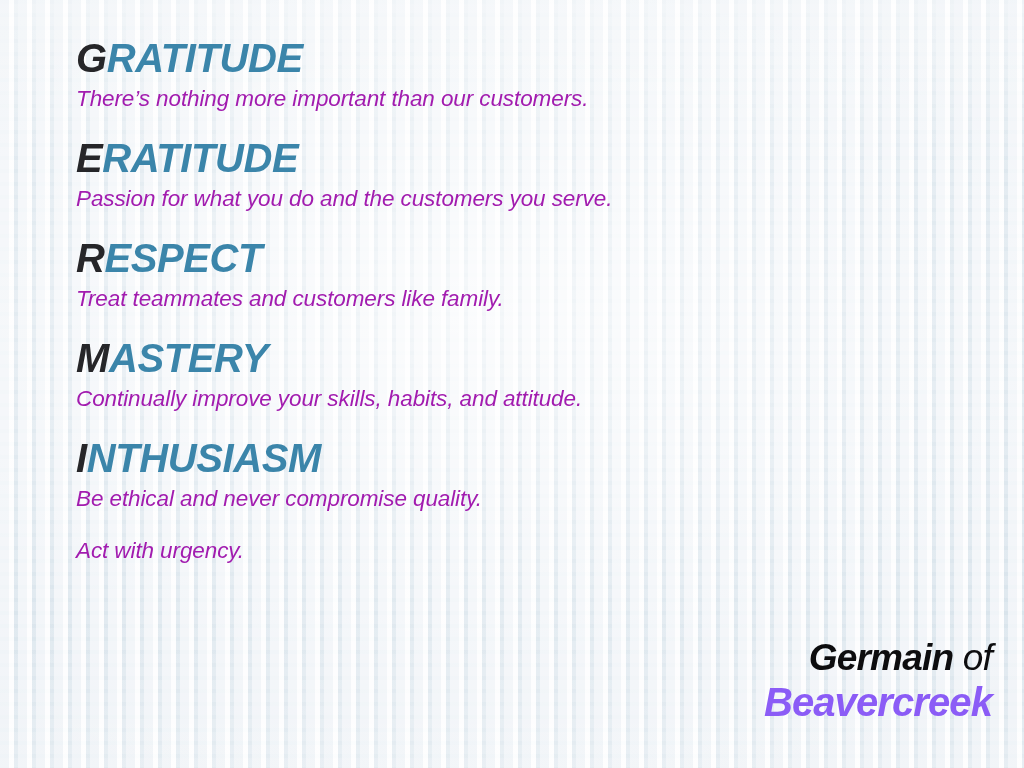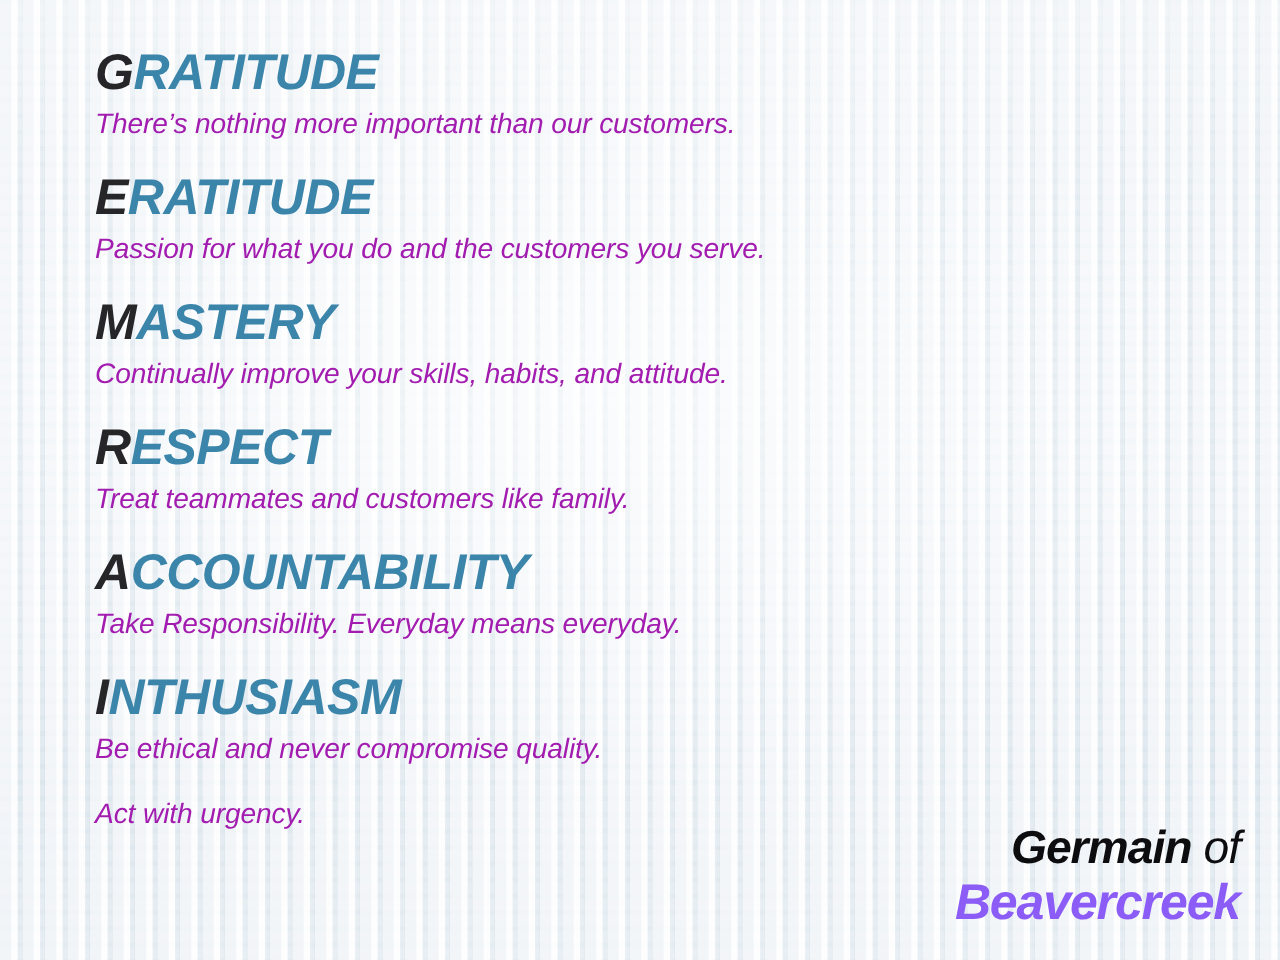--- a/index.html
+++ b/index.html
@@ -114,21 +114,21 @@
     letter-spacing: -0.1px;
     margin: 2px 0 0 0;
     color: #a21caf;
     white-space: nowrap;
   }
 
   
   #brand-logo {
     position: absolute;
     right: 32px;
-    bottom: 24px;
+    bottom: 44px;
     text-align: right;
     line-height: 1;
   }
 
   #brand-line-top {
     font-size: 37px;
     line-height: 42px;
     white-space: nowrap;
     color: #0d0d0f;
     letter-spacing: -0.8px;
@@ -168,33 +168,29 @@
         <div class="value-title"><span class="value-initial">G</span><span class="value-rest">RATITUDE</span></div>
         <p class="value-desc">There’s nothing more important than our customers.</p>
       </div>
 
       <div class="value-block">
         <div class="value-title"><span class="value-initial">E</span><span class="value-rest">RATITUDE</span></div>
         <p class="value-desc">Passion for what you do and the customers you serve.</p>
       </div>
 
       <div class="value-block">
+        <div class="value-title"><span class="value-initial">R</span><span class="value-rest">ESPECT</span></div>
+        <p class="value-desc">Treat teammates and customers like family.</p>
+      </div>
+
+      <div class="value-block">
         <div class="value-title"><span class="value-initial">M</span><span class="value-rest">ASTERY</span></div>
         <p class="value-desc">Continually improve your skills, habits, and attitude.</p>
       </div>
 
-      <div class="value-block">
-        <div class="value-title"><span class="value-initial">R</span><span class="value-rest">ESPECT</span></div>
-        <p class="value-desc">Treat teammates and customers like family.</p>
-      </div>
-
-      <div class="value-block">
-        <div class="value-title"><span class="value-initial">A</span><span class="value-rest">CCOUNTABILITY</span></div>
-        <p class="value-desc">Take Responsibility. Everyday means everyday.</p>
-      </div>
 
       <div class="value-block">
         <div class="value-title"><span class="value-initial">I</span><span class="value-rest">NTHUSIASM</span></div>
         <p class="value-desc">Be ethical and never compromise quality.</p>
       </div>
 
       <div class="value-block">
         <p class="value-desc">Act with urgency.</p>
       </div>
 

